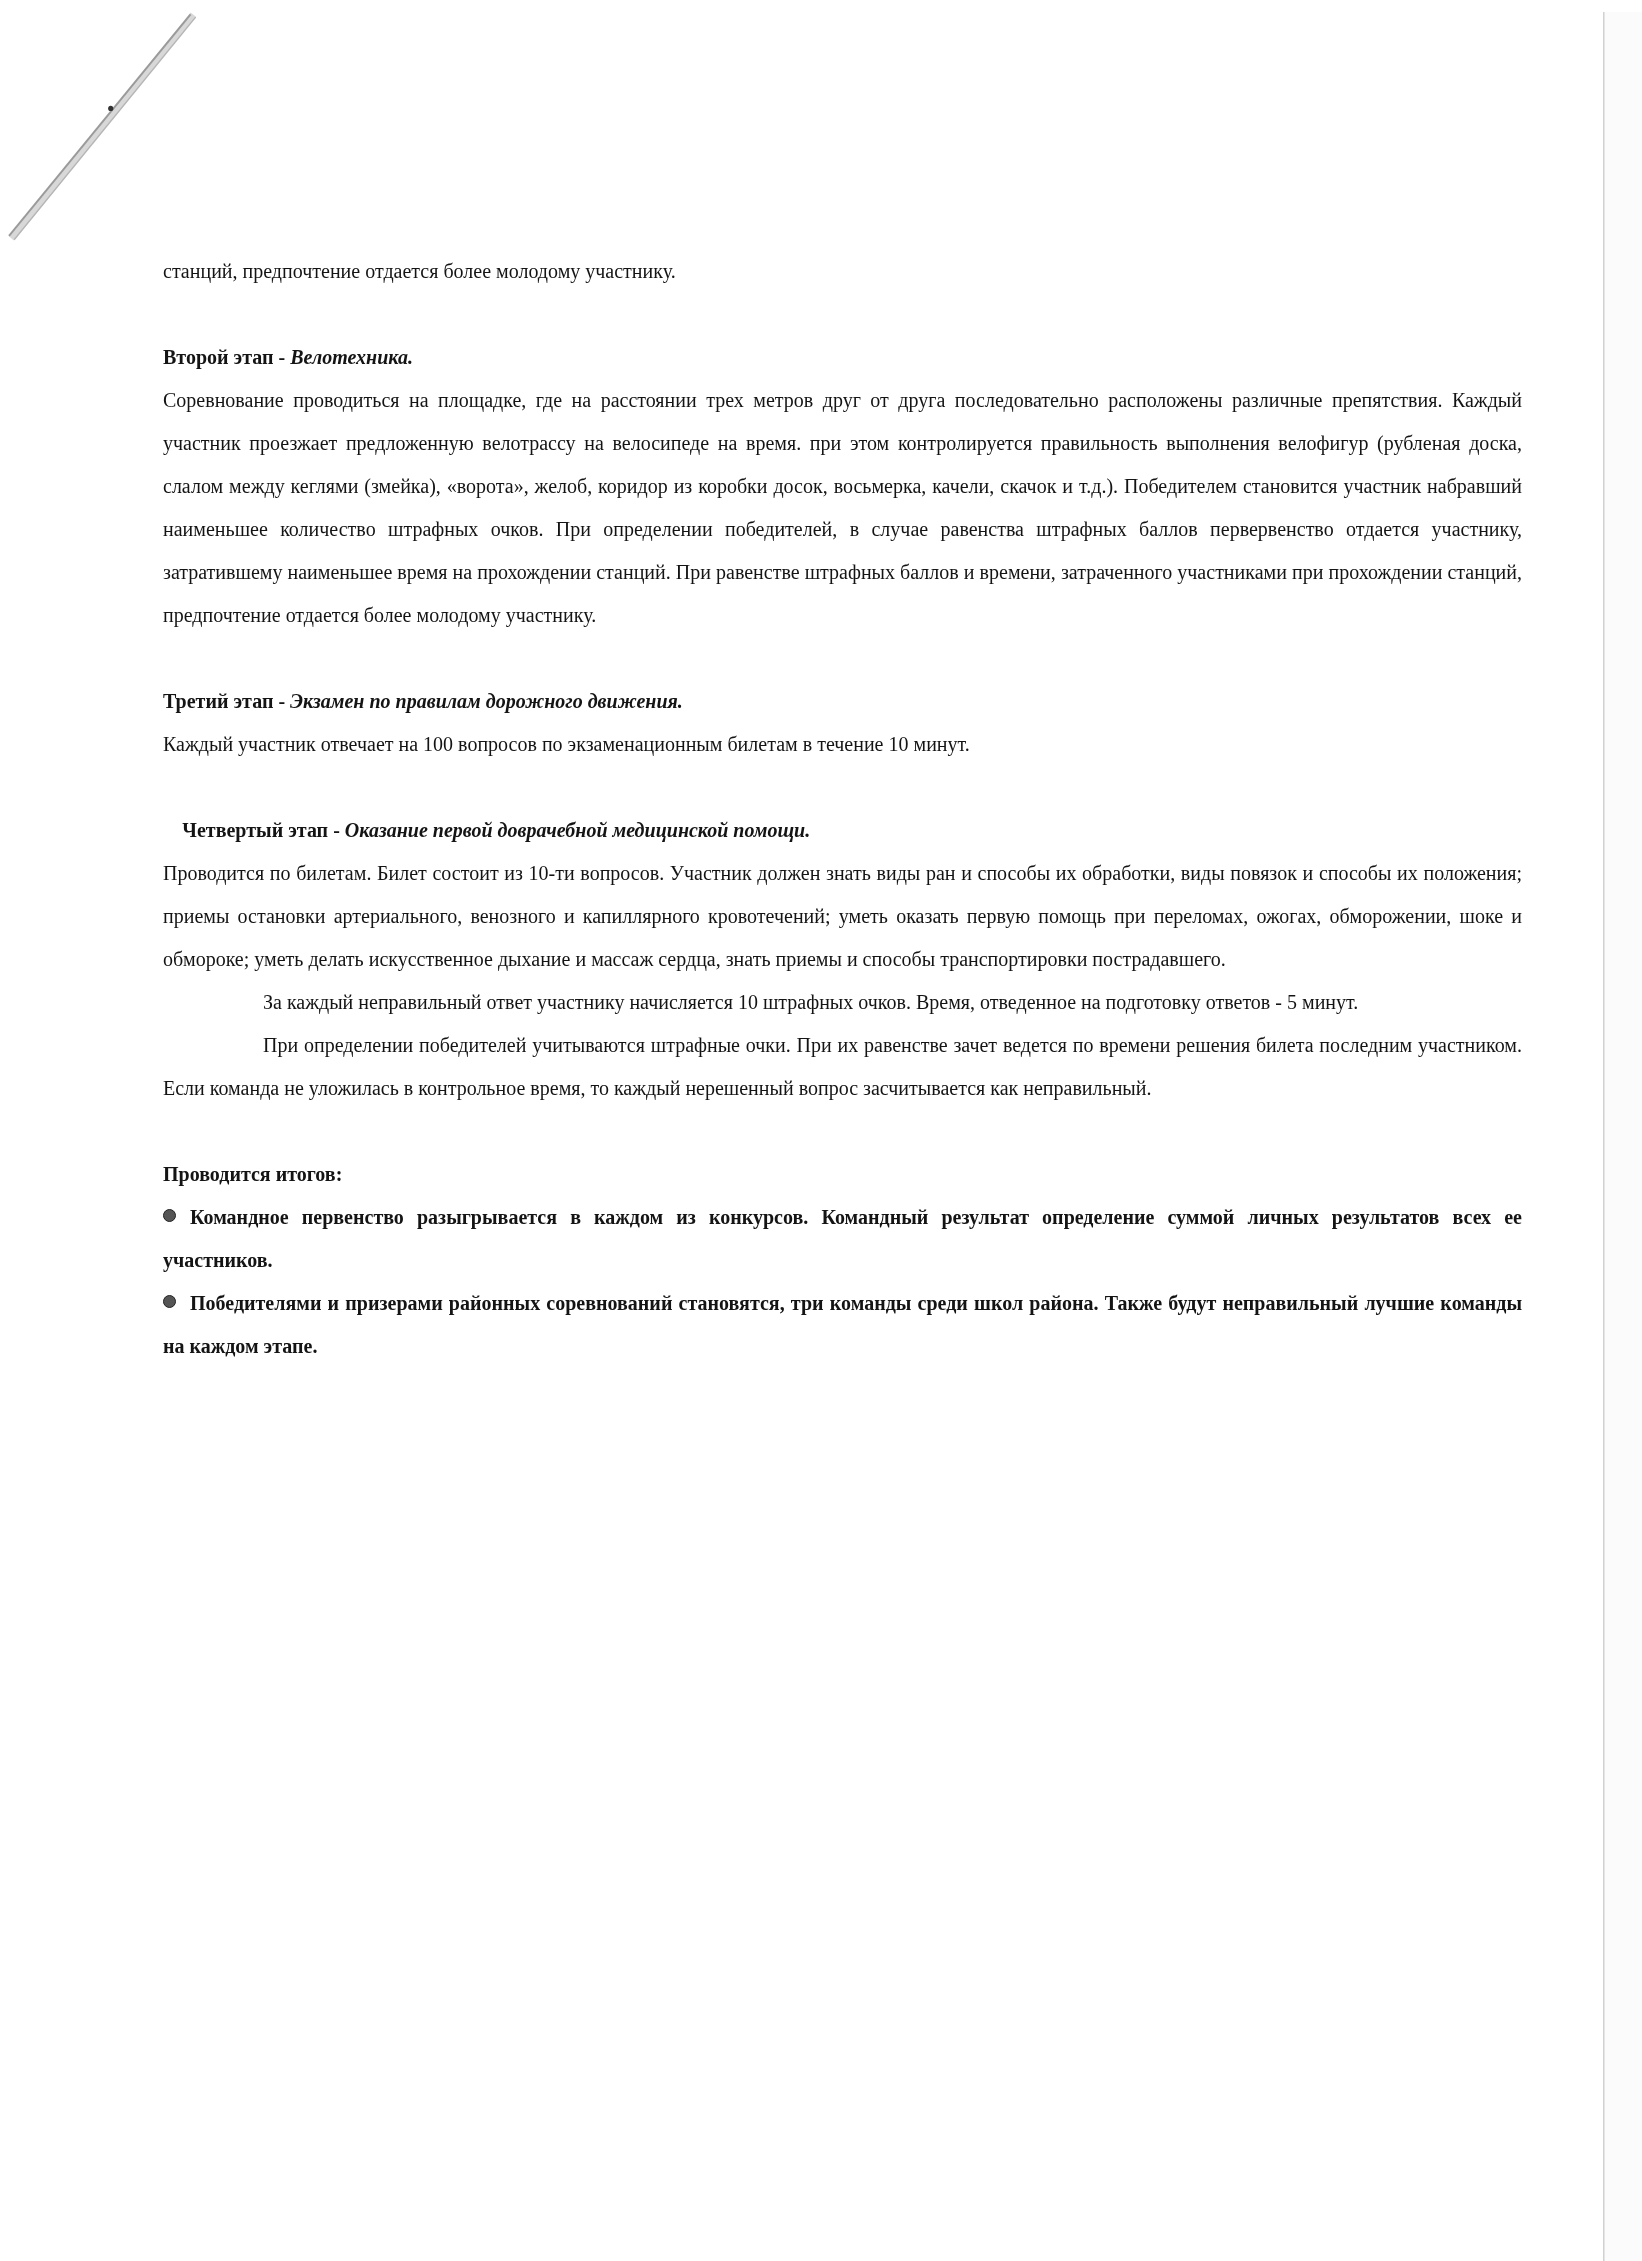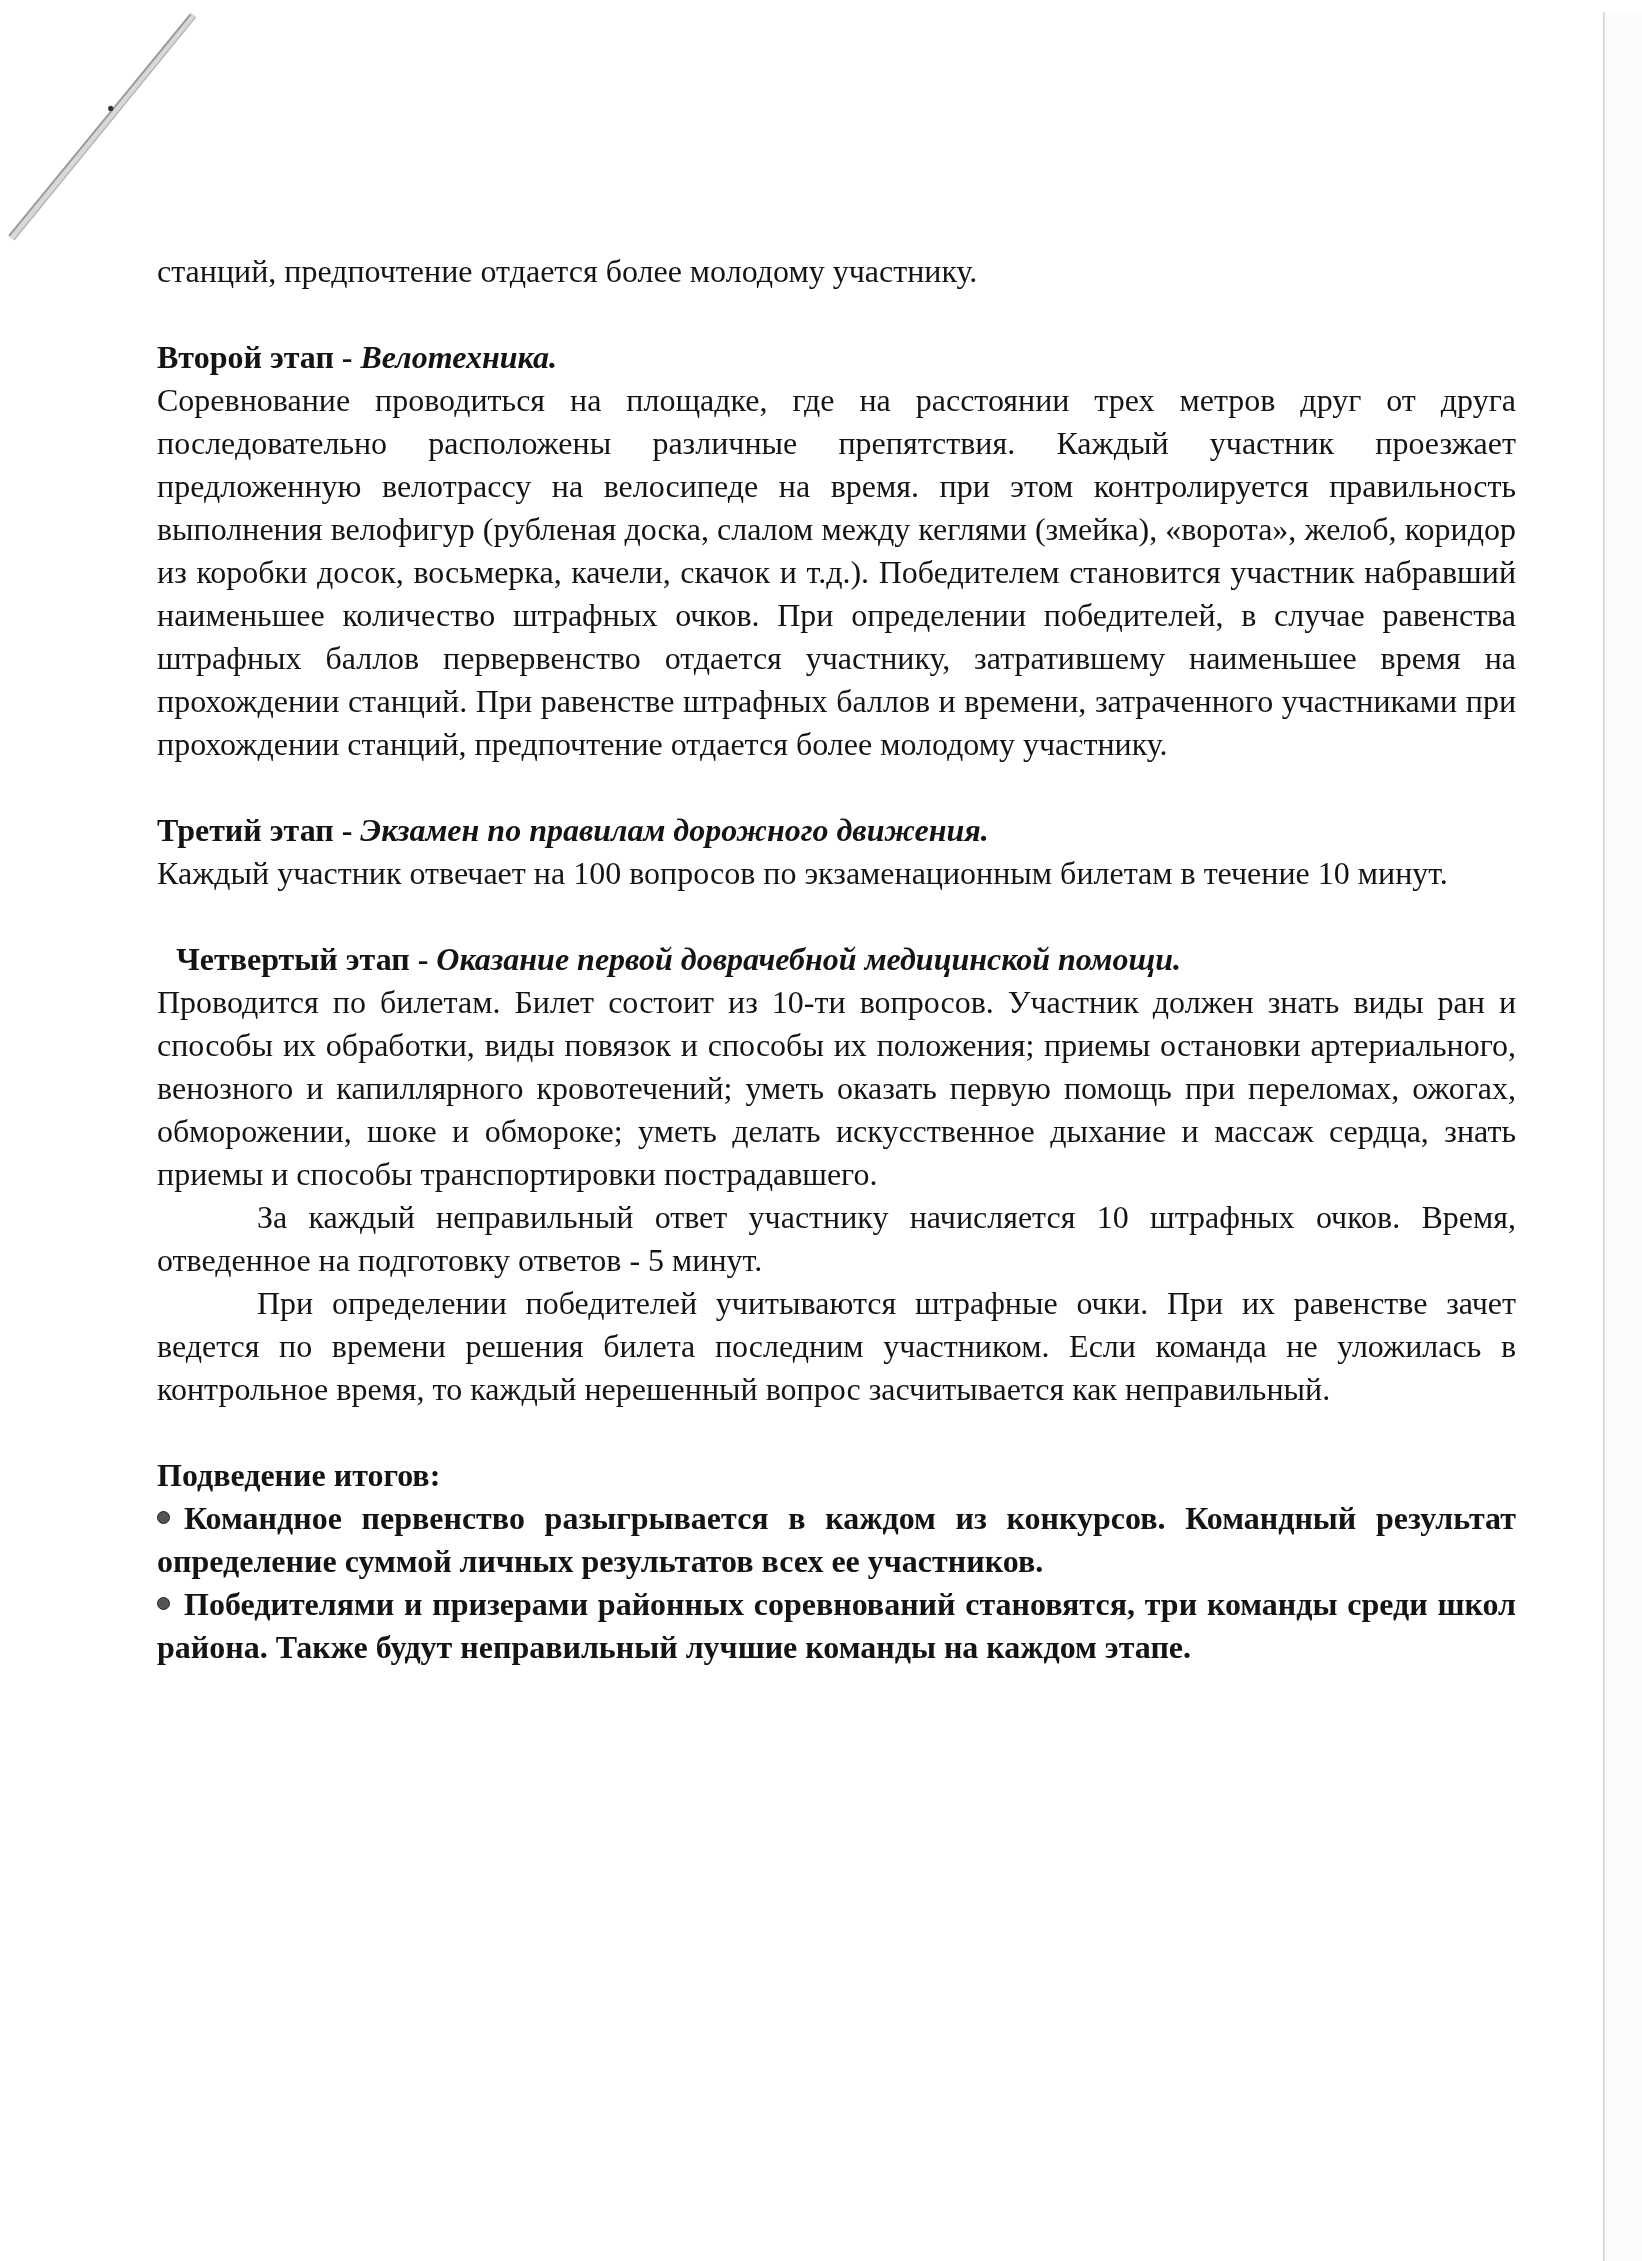--- a/index.html
+++ b/index.html
@@ -9,22 +9,22 @@
   }
   .scan-edge-right {
     position: absolute; left: 1603px; top: 11.6px; width: 1.9px; height: 2250px;
     background: linear-gradient(to right, #c8c8c8, #eeeeee);
   }
   .scan-shade-right {
     position: absolute; left: 1605px; top: 11.6px; width: 37px; height: 2250px; background: #fbfbfb;
   }
   .corner-mark { position: absolute; left: 0; top: 0; width: 206px; height: 258px; }
   .page-text {
-    position: absolute; left: 157px; top: 250px; width: 1359px;
-    font-size: 32px; line-height: 43px;
+    position: absolute; left: 163px; top: 250px; width: 1359px;
+    font-size: 20px; line-height: 43px;
   }
   .para { margin: 0; text-align: justify; }
   .para.last-left { text-align: justify; text-align-last: left; }
   .indent { text-indent: 100px; }
   .gap { height: 43px; }
   .heading { margin: 0; }
   .heading .bold { font-weight: bold; margin-top: 48px; }
   .heading .italic { font-weight: bold; font-style: italic; }
   .heading.shift { padding-left: 19.3px; }
   .bullet { margin: 0; text-align: justify; text-align-last: left; font-weight: bold; }
@@ -66,21 +66,21 @@
 
   <p class="heading shift">
     <span class="bold">Четвертый этап - </span><span class="italic">Оказание первой доврачебной медицинской помощи.</span>
   </p>
   <p class="para last-left">Проводится по билетам. Билет состоит из 10-ти вопросов. Участник должен знать виды ран и способы их обработки, виды повязок и способы их положения; приемы остановки артериального, венозного и капиллярного кровотечений; уметь оказать первую помощь при переломах, ожогах, обморожении, шоке и обмороке; уметь делать искусственное дыхание и массаж сердца, знать приемы и способы транспортировки пострадавшего.</p>
   <p class="para last-left indent">За каждый неправильный ответ участнику начисляется 10 штрафных очков. Время, отведенное на подготовку ответов - 5 минут.</p>
   <p class="para last-left indent">При определении победителей учитываются штрафные очки. При их равенстве зачет ведется по времени решения билета последним участником. Если команда не уложилась в контрольное время, то каждый нерешенный вопрос засчитывается как неправильный.</p>
   <div class="gap"></div>
 
   <p class="heading">
-    <span class="bold">Подведение итогов:</span>
+    <span class="bold">Проводится итогов:</span>
   </p>
   <p class="bullet">
     <span class="bullet-dot"></span><span>Командное первенство разыгрывается в каждом из конкурсов. Командный результат определение суммой личных результатов всех ее участников.</span>
   </p>
   <p class="bullet">
     <span class="bullet-dot"></span><span>Победителями и призерами районных соревнований становятся, три команды среди школ района. Также будут неправильный лучшие команды на каждом этапе.</span>
   </p>
 </div>
 
 

